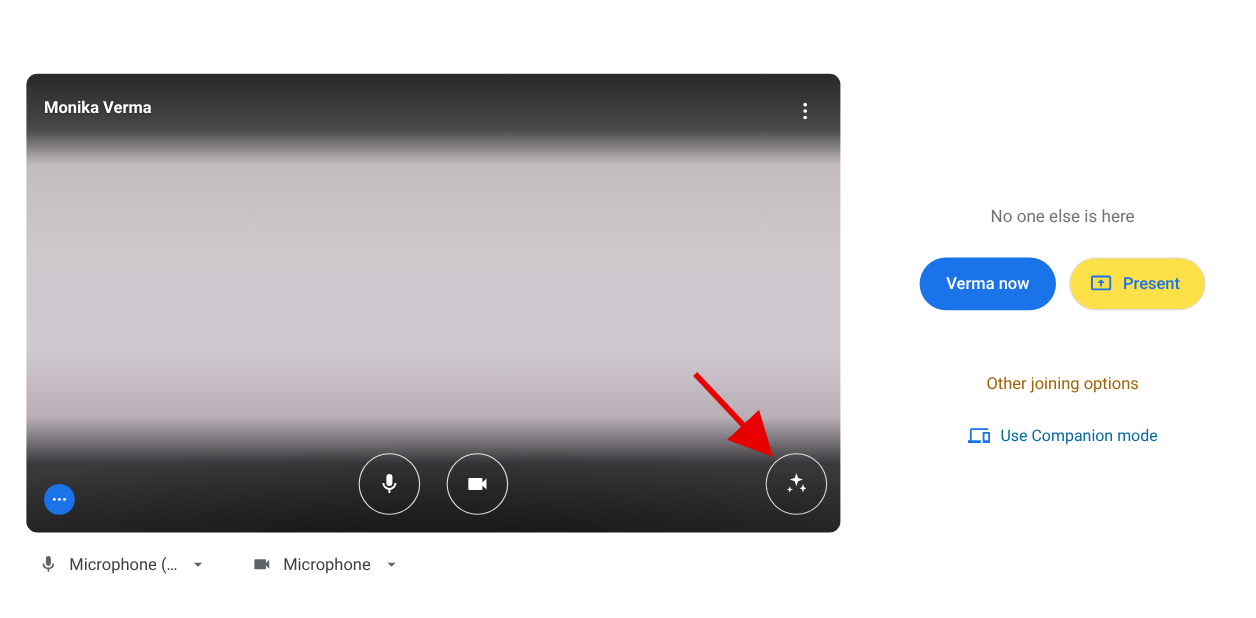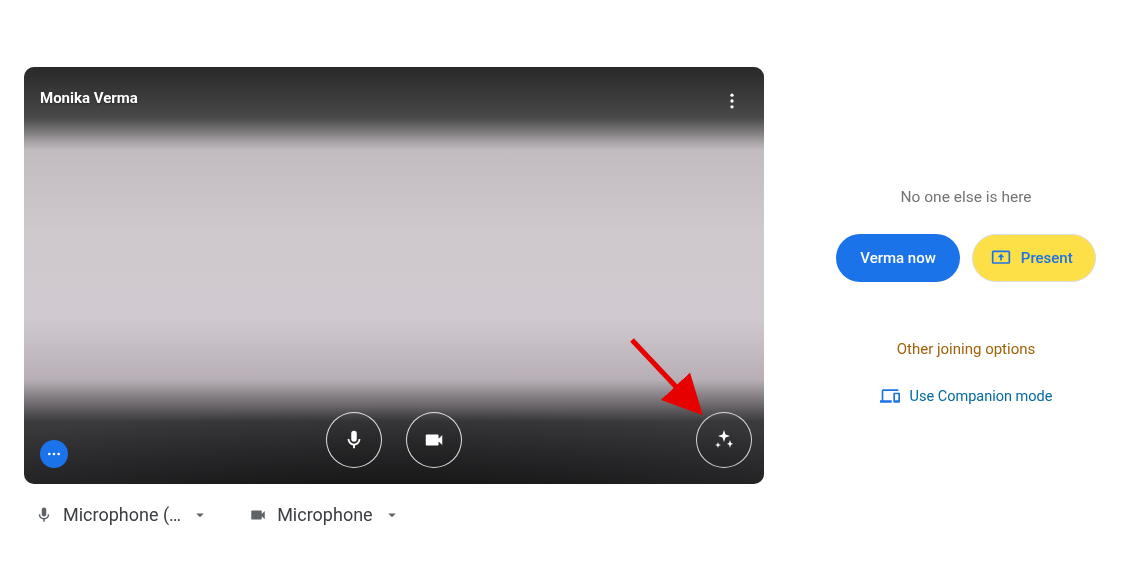--- a/index.html
+++ b/index.html
@@ -129,21 +129,21 @@
     display: flex;
     gap: 40px;
     margin-top: 20px;
     padding-left: 11px;
   }
   .device-sel {
     display: flex;
     align-items: center;
     gap: 10px;
     color: #5f6368;
-    font-size: 18px;
+    font-size: 15px;
     cursor: pointer;
     max-width: 180px;
   }
   .device-sel .label {
     flex: 1;
     white-space: nowrap;
     overflow: hidden;
     text-overflow: ellipsis;
     color: #3c4043;
   }

